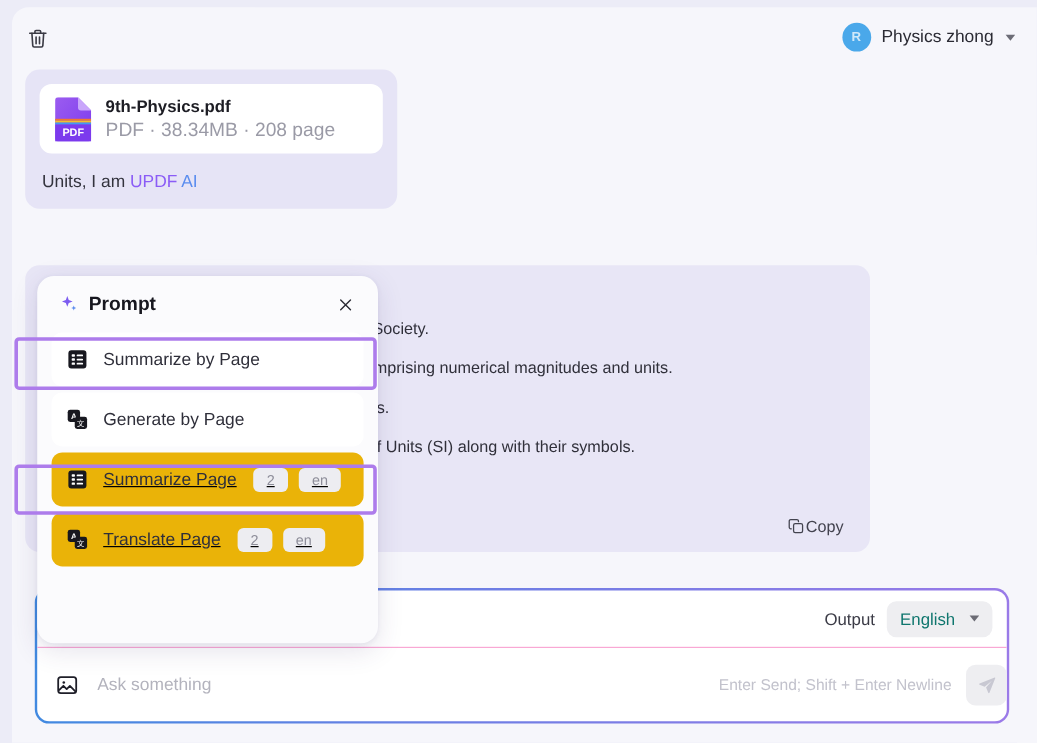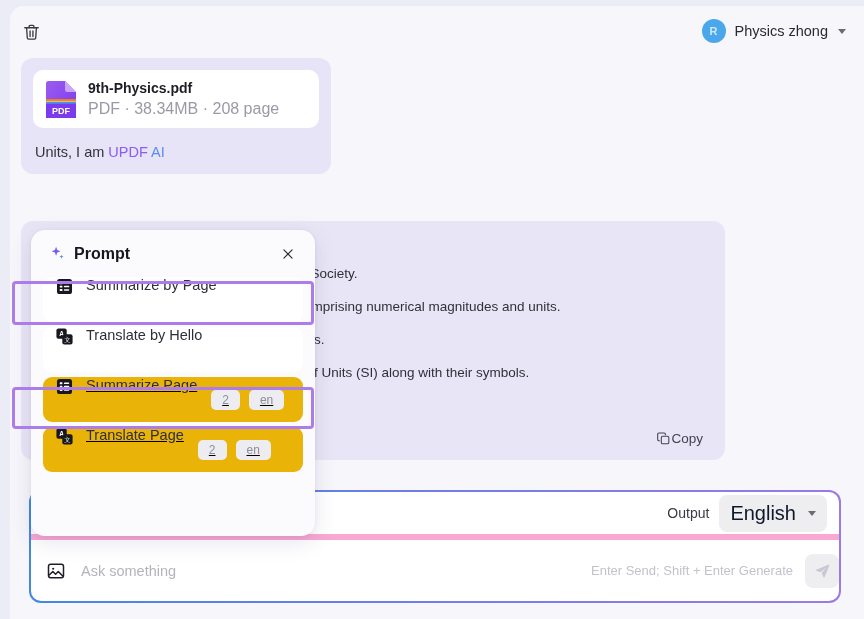--- a/index.html
+++ b/index.html
@@ -142,21 +142,21 @@
   .panel-title { font-size: 16px; font-weight: bold; color: #17171f; }
   .panel-close {
     position: absolute; right: 6px; top: 15px;
     width: 18px; height: 18px; cursor: pointer;
     display: flex; align-items: center; justify-content: center;
   }
   .menu-item {
     height: 45px;
     background: #ffffff;
     border-radius: 9px;
-    display: flex; 
+    display: flex; align-items: center;
     padding: 0 12px;
     margin-bottom: 5px;
     cursor: pointer;
     position: relative;
   }
   .menu-item.alt { background: #eab308; text-decoration: underline; }
   .mi-icon { width: 19px; height: 19px; flex: none; margin-right: 12px; }
   .mi-label { font-size: 14.5px; color: #2f2f3a; white-space: nowrap; }
   .mi-badges { display: flex; align-items: center; gap: 9px; margin-left: 14px; }
   .badge {
@@ -191,21 +191,21 @@
   }
   .composer {
     width: 100%; height: 100%;
     background: #ffffff;
     border-radius: 10px;
     position: relative;
     overflow: hidden;
   }
   .composer-top {
     height: 48px;
-    border-bottom: 6px solid #f9a8d4;
+    border-bottom: 1px solid #f9a8d4;
     display: flex; align-items: center;
     padding: 0 12px;
   }
   .prompt-pill {
     display: flex; align-items: center; gap: 7px;
     background: #eeeef1;
     border-radius: 8px;
     padding: 7px 11px;
     cursor: pointer;
   }
@@ -221,21 +221,21 @@
     display: flex; align-items: center; gap: 10px;
   }
   .output-label { font-size: 14px; color: #3b3b46; }
   .lang-select {
     display: flex; align-items: center; gap: 11px;
     background: #eeeef1;
     border-radius: 8px;
     padding: 7px 11px;
     cursor: pointer;
   }
-  .lang-value { font-size: 20px; color: #0f172a; }
+  .lang-value { font-size: 14px; color: #0f766e; }
 
   .composer-bottom {
     height: 61px;
     display: flex; align-items: center;
     padding: 0 0 0 14px;
   }
   .img-btn {
     width: 22px; height: 22px; flex: none; cursor: pointer;
     display: flex; align-items: center; justify-content: center;
   }
@@ -355,21 +355,21 @@
         <span class="mi-label">Summarize by Page</span>
       </div>
 
       <div class="menu-item">
         <svg class="mi-icon" viewBox="0 0 24 24">
           <rect x="1.8" y="1.8" width="13" height="13" rx="2.6" fill="#18181f"></rect>
           <text x="8.3" y="11.6" font-family="Liberation Sans, sans-serif" font-size="8.4" font-weight="bold" fill="#fff" text-anchor="middle">A</text>
           <rect x="9.2" y="9.2" width="13" height="13" rx="2.6" fill="#18181f"></rect>
           <text x="15.7" y="19.3" font-family="Liberation Sans, sans-serif" font-size="8" fill="#fff" text-anchor="middle">文</text>
         </svg>
-        <span class="mi-label">Translate by Hello</span>
+        <span class="mi-label">Generate by Page</span>
       </div>
 
       <div class="menu-item alt">
         <svg class="mi-icon" viewBox="0 0 24 24">
           <rect x="2.5" y="2.5" width="19" height="19" rx="3.2" fill="#18181f"></rect>
           <rect x="6" y="6.6" width="3.4" height="2.5" rx=".7" fill="#fff"></rect>
           <rect x="11.2" y="6.9" width="6.8" height="1.9" rx=".9" fill="#fff"></rect>
           <rect x="6" y="10.9" width="3.4" height="2.5" rx=".7" fill="#fff"></rect>
           <rect x="11.2" y="11.2" width="6.8" height="1.9" rx=".9" fill="#fff"></rect>
           <rect x="6" y="15.2" width="3.4" height="2.5" rx=".7" fill="#fff"></rect>
@@ -427,21 +427,21 @@
 
       <div class="composer-bottom">
         <div class="img-btn">
           <svg width="20" height="20" viewBox="0 0 24 24" fill="none" stroke="#1f1f29" stroke-width="1.8" stroke-linejoin="round">
             <rect x="3" y="4" width="18" height="16" rx="2.6"></rect>
             <circle cx="8.6" cy="9.3" r="1.3" fill="#1f1f29" stroke="none"></circle>
             <path d="M3.6 17.2l4.6-4.6 3.3 3.3 3.2-3.2 5.7 5.7"></path>
           </svg>
         </div>
         <input class="ask-input" type="text" placeholder="Ask something" style="">
-        <span class="hint">Enter Send; Shift + Enter Generate</span>
+        <span class="hint">Enter Send; Shift + Enter Newline</span>
         <div class="send-btn">
           <svg width="17" height="17" viewBox="0 0 24 24">
             <path d="M21 3.6L3.3 10.8c-.7.3-.7 1.2 0 1.5l5.9 2.3 8.6-7.1-6.9 8 2.6 6.2c.3.7 1.2.6 1.4-.1L21.7 4.6c.2-.7-.4-1.3-.7-1Z" fill="#c8c8d2"></path>
           </svg>
         </div>
       </div>
     </div>
   </div>
 
 </div>

